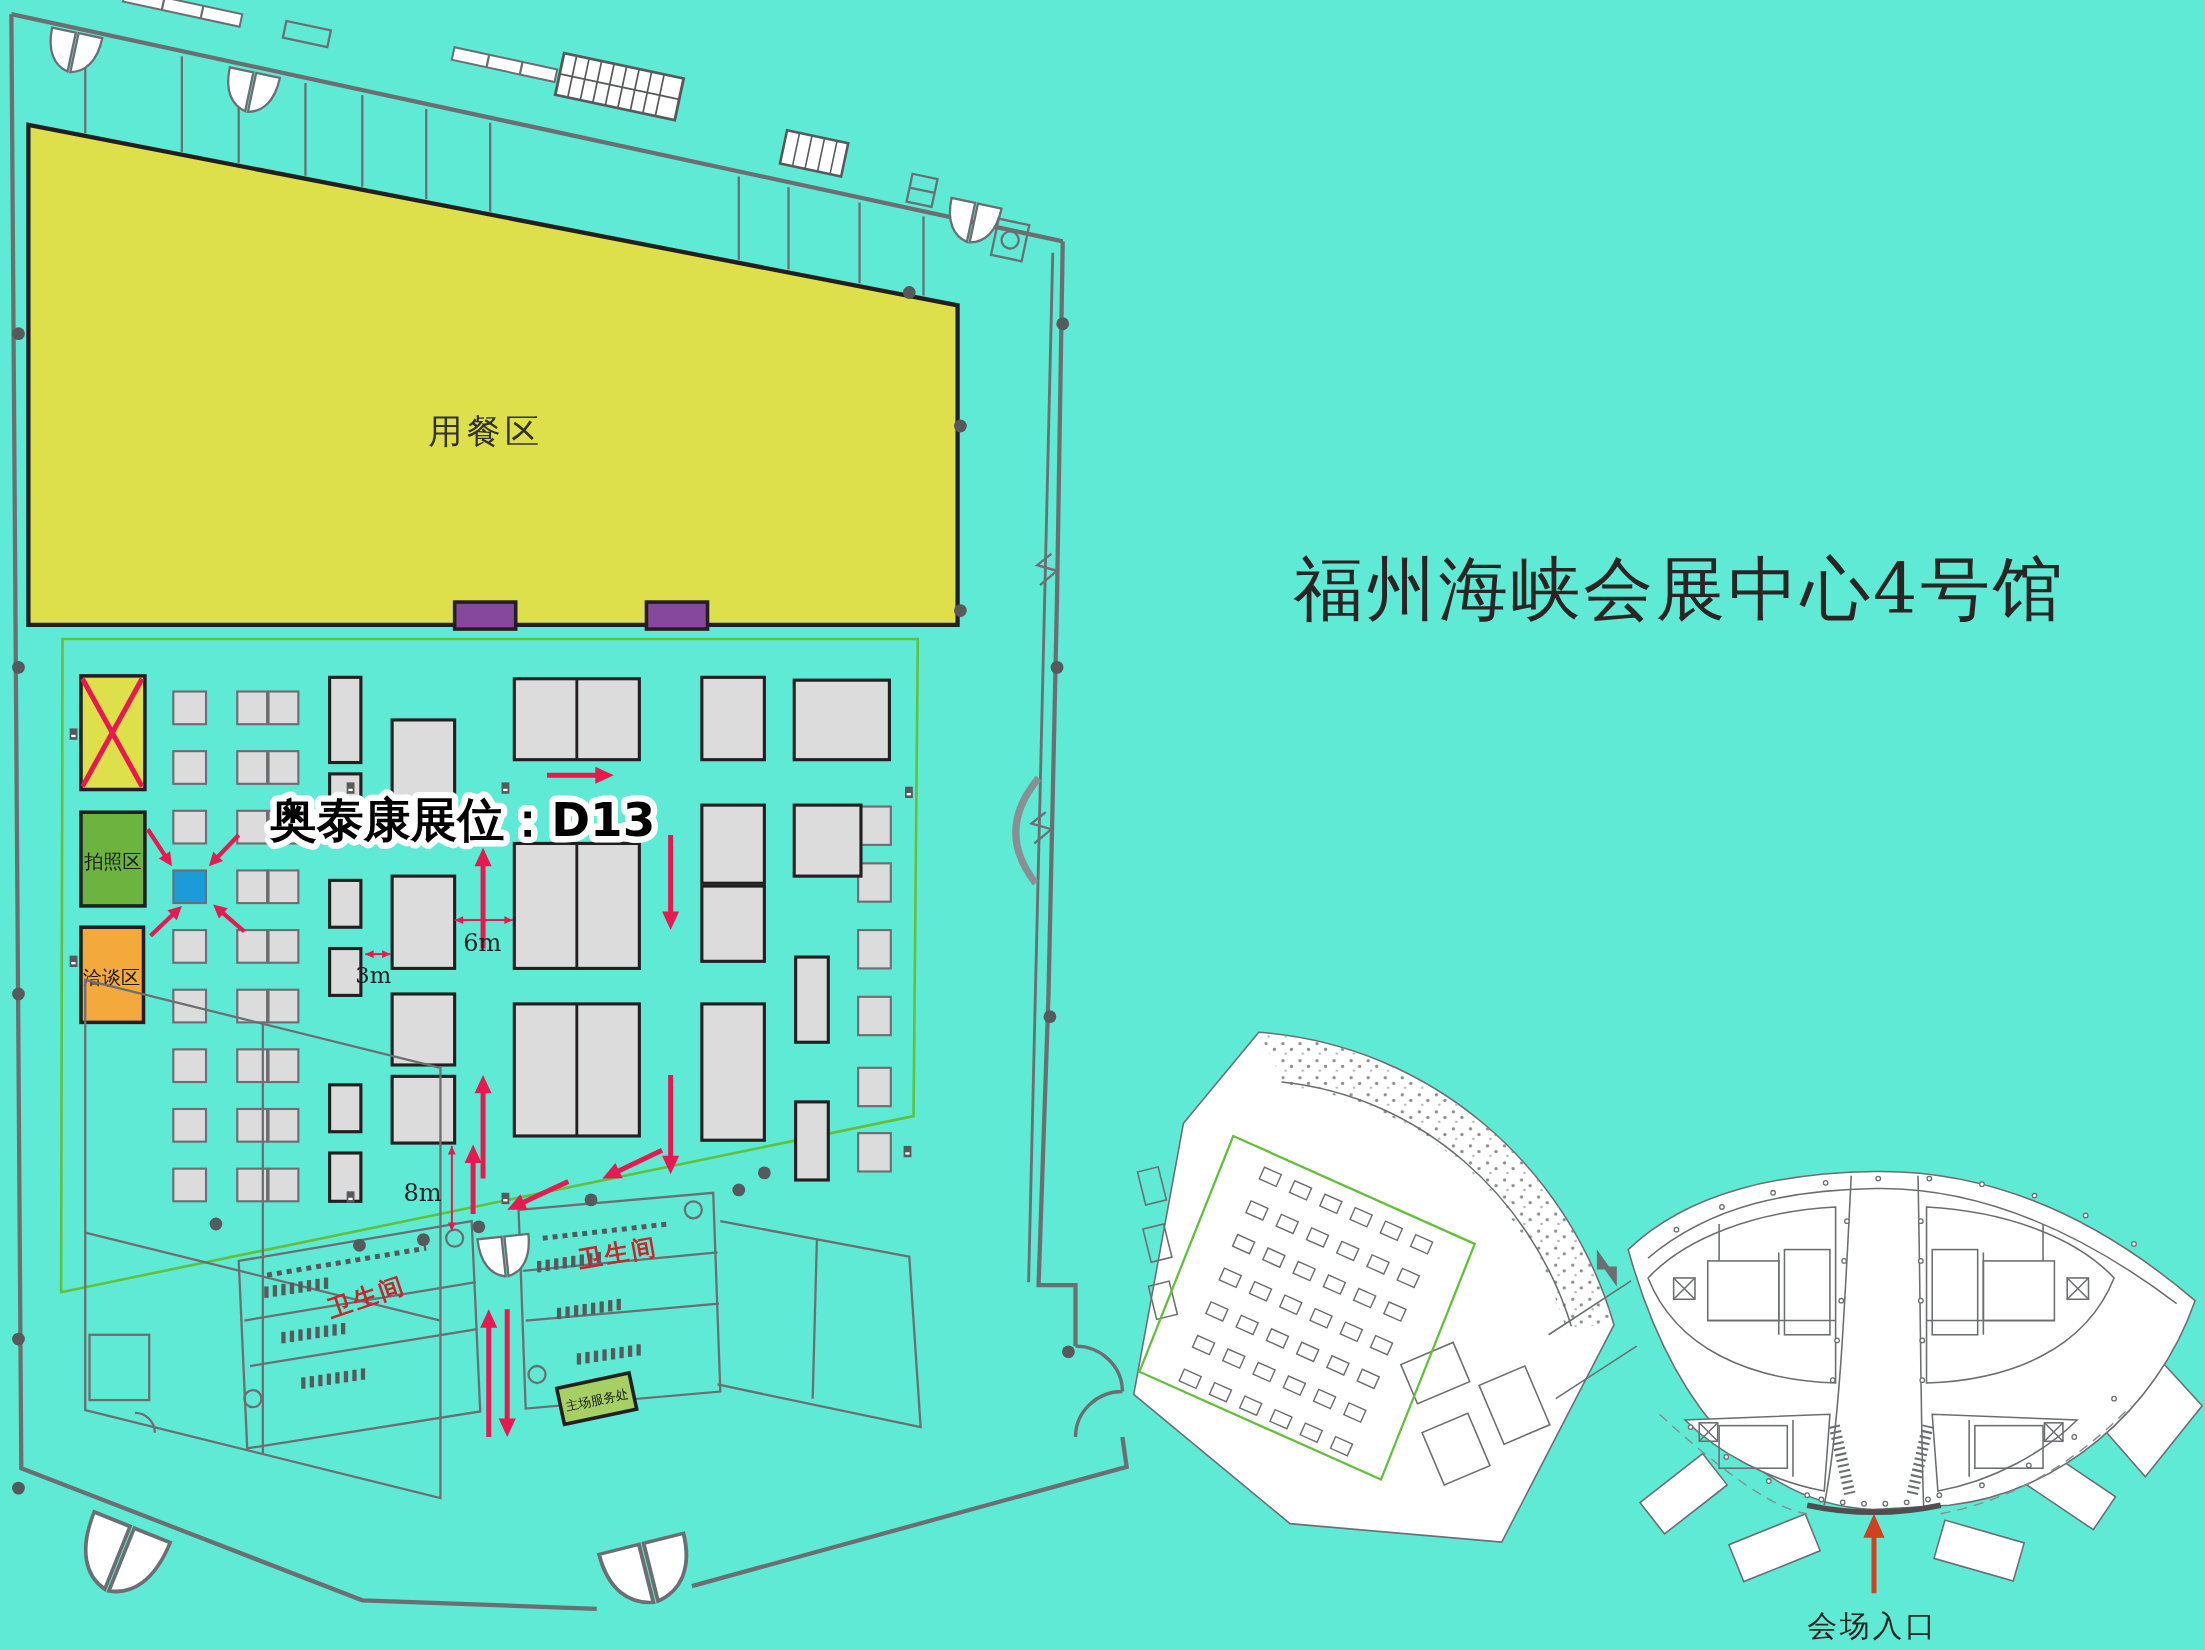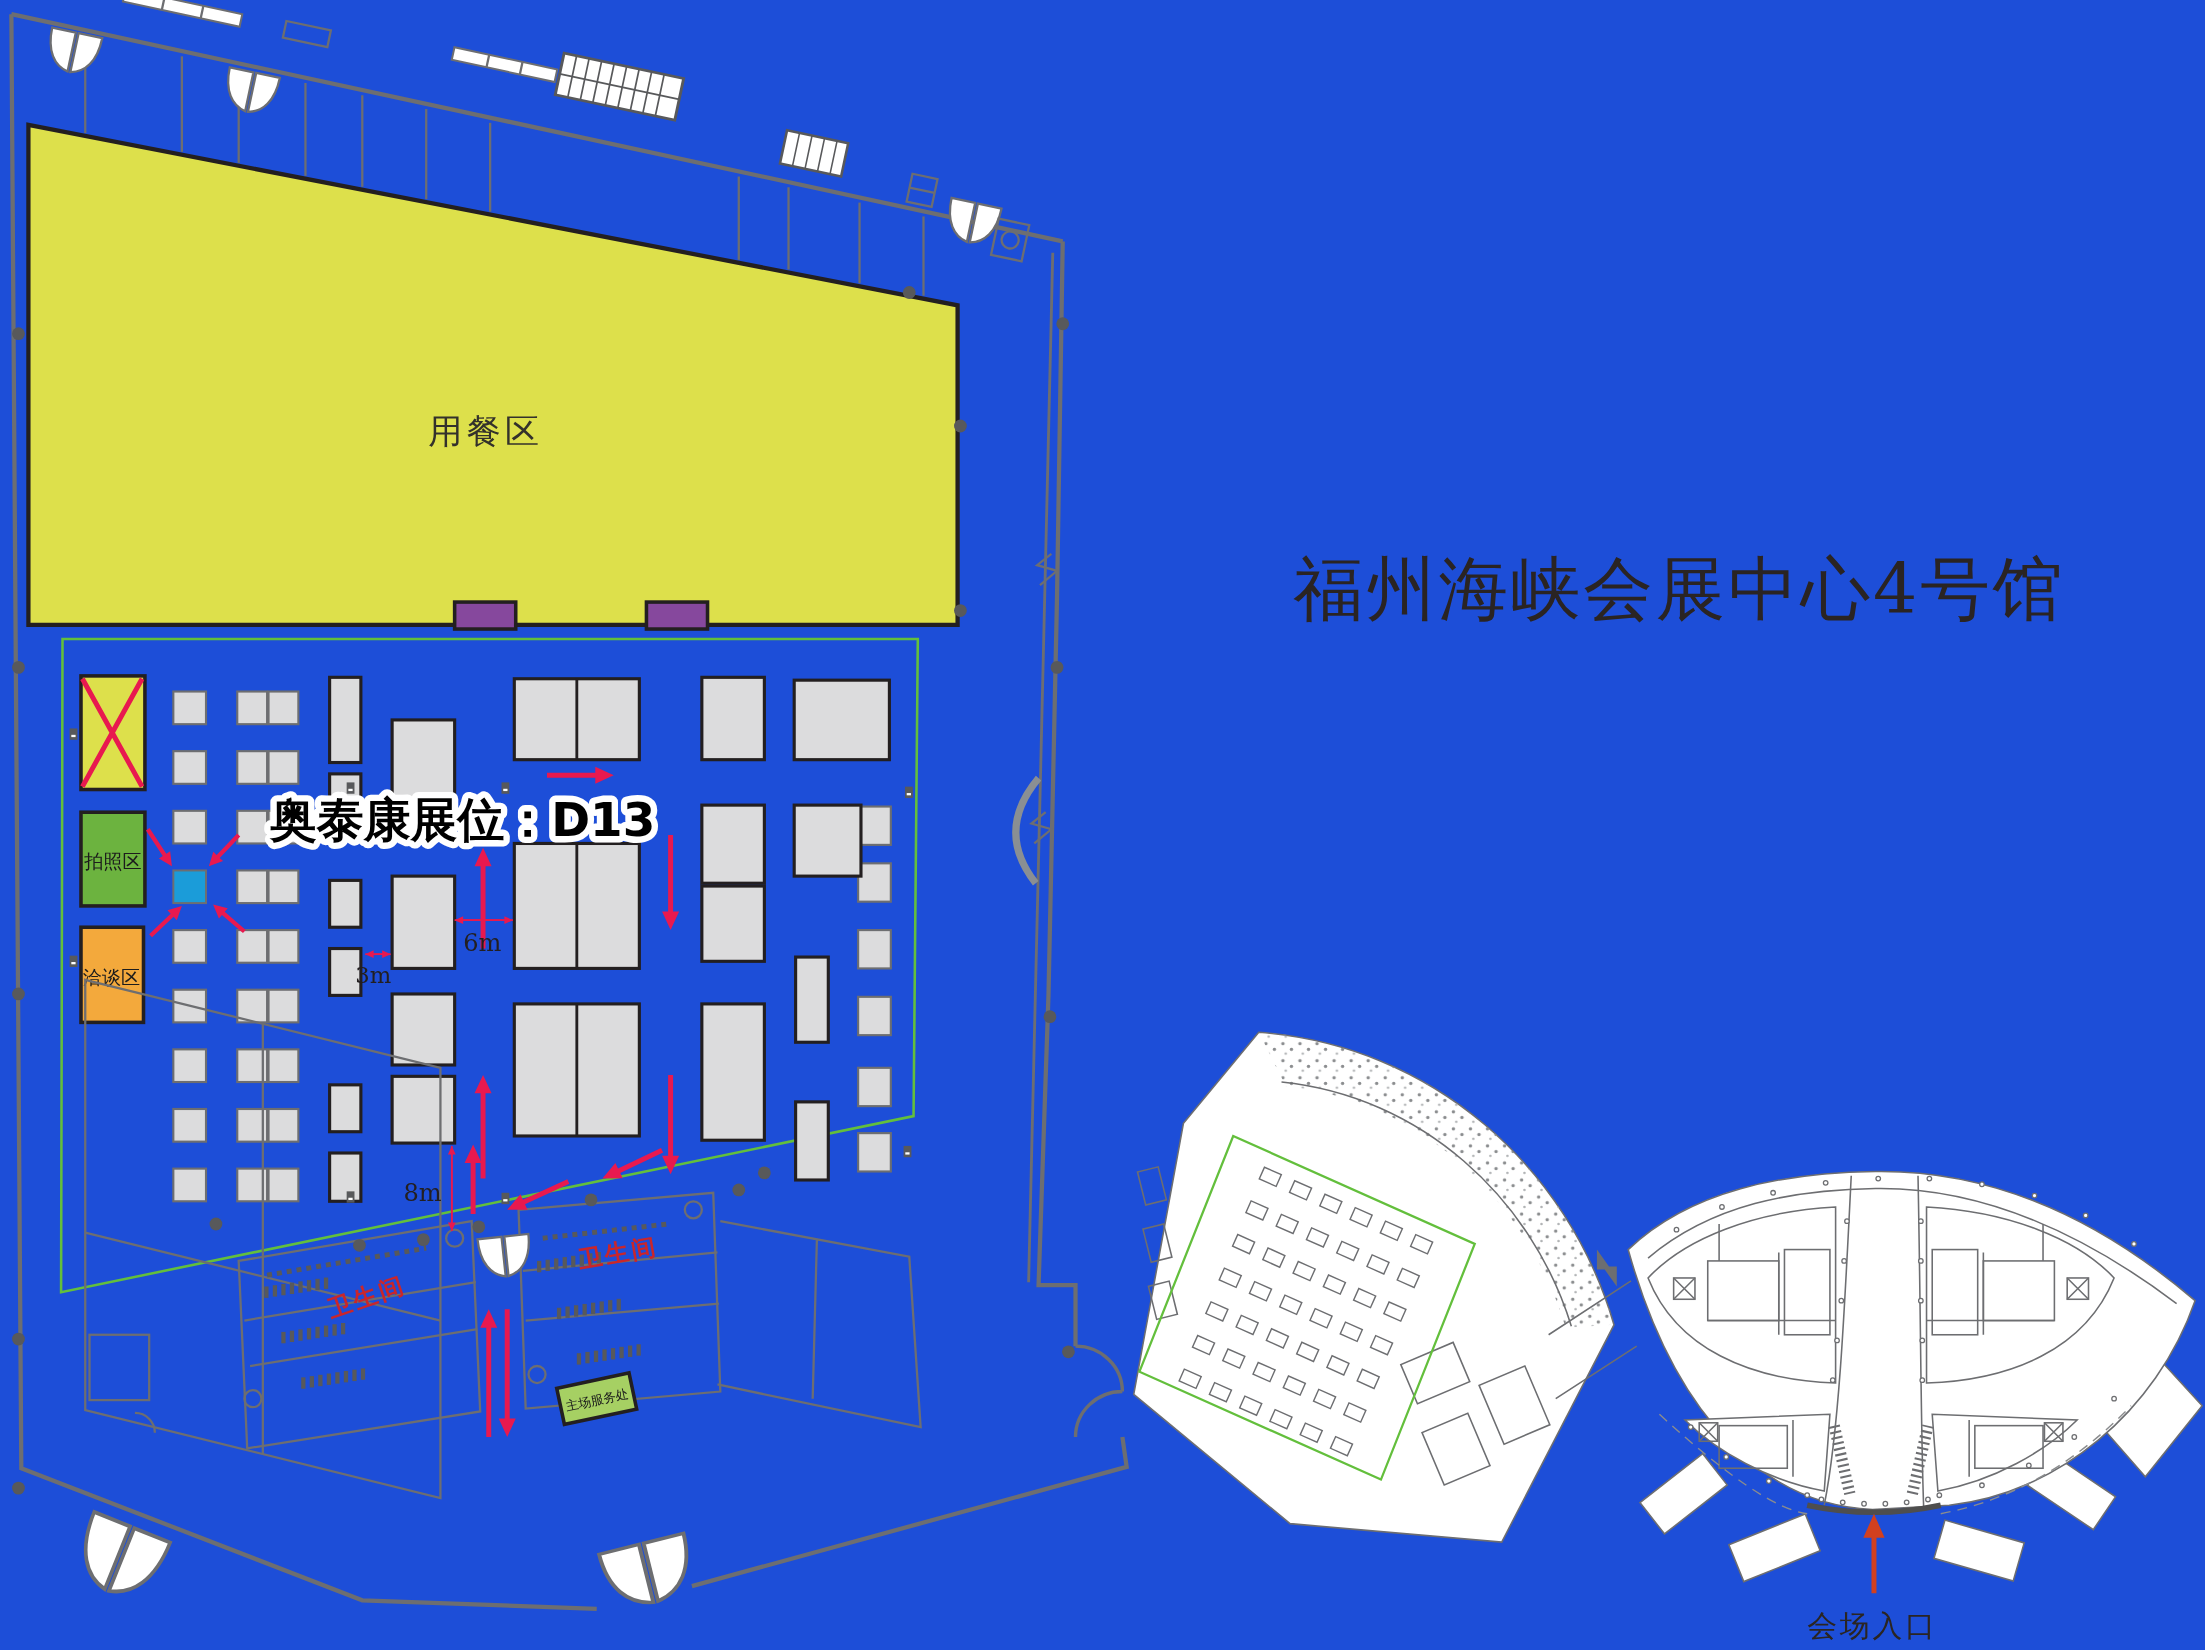--- a/index.html
+++ b/index.html
@@ -1,16 +1,16 @@
 <!DOCTYPE html>
 <html style="--dining: #dde04b; --photo: #6cb33f; --talk: #f3a93c; --booth_highlight: #1b9cd9; --route: #e8194f; --purple: #86489d; --boundary: #63bf3c; --entrance_arrow: #d2401f; --wall: #6d6e71; --booth_fill: #dcdcdd; --booth_dark: #231f20; --restroom_text: #c9262c; --service_fill: #a6d063; --title_color: #2a2423;font-size:11.4px"><head>
 <meta charset="utf-8">
 <style>
   html,body{margin:0;padding:0;background:#ffffff;}
-  .stage{position:relative;width:2205px;height:1650px;background:#1d4ed8;overflow:hidden;
+  .stage{position:relative;width:2205px;height:1650px;background:#5eead4;overflow:hidden;
          font-family:"DejaVu Sans","Liberation Sans",sans-serif;}
   svg{position:absolute;left:0;top:0;}
   text{user-select:none;}
   .serif{font-family:"DejaVu Serif","Liberation Serif",serif;}
   .wall{stroke:var(--wall);fill:none;}
   .roomline{stroke:var(--wall);stroke-width:1.6;fill:none;}
   .boothdark{fill:var(--booth_fill);stroke:var(--booth_dark);stroke-width:2.2;}
   .boothgray{fill:var(--booth_fill);stroke:var(--wall);stroke-width:1.5;}
   .dot{fill:#58595b;}
   .lensline{stroke:#6d6e71;stroke-width:1.1;fill:none;}

